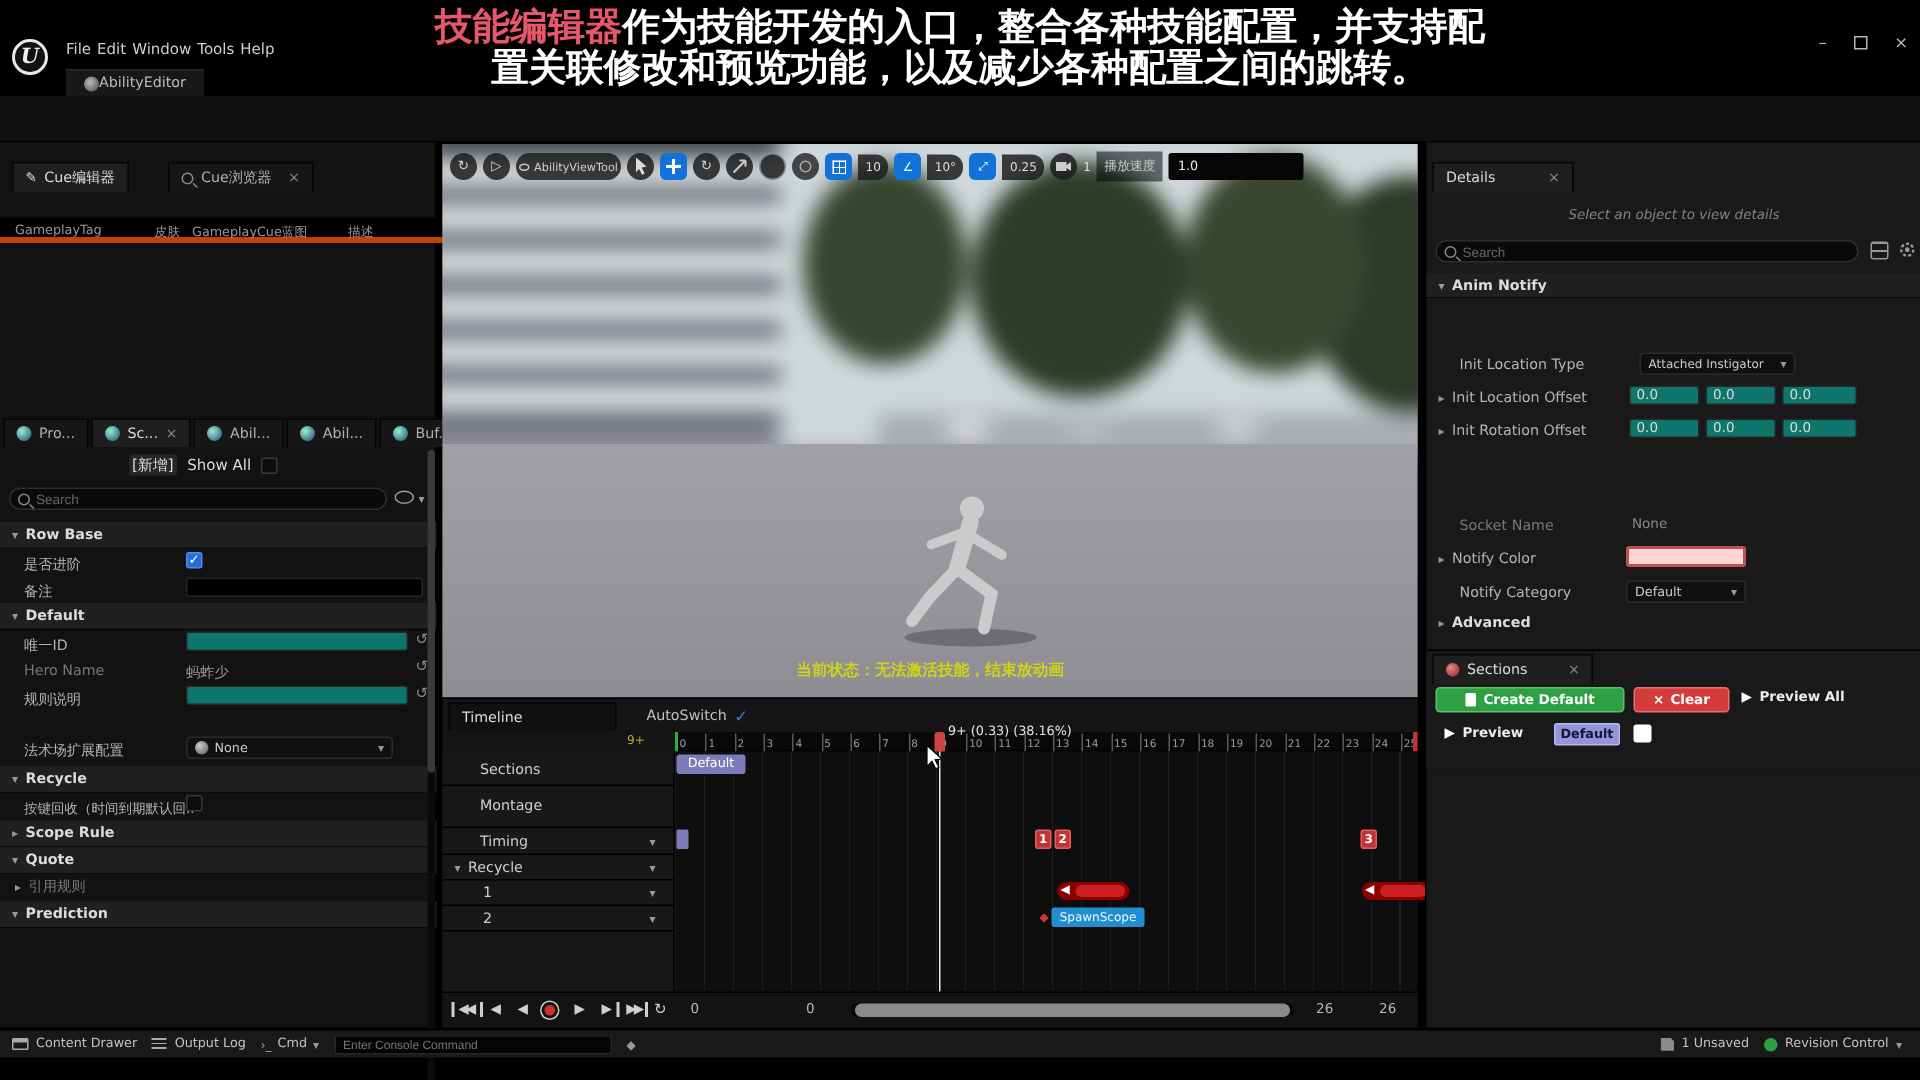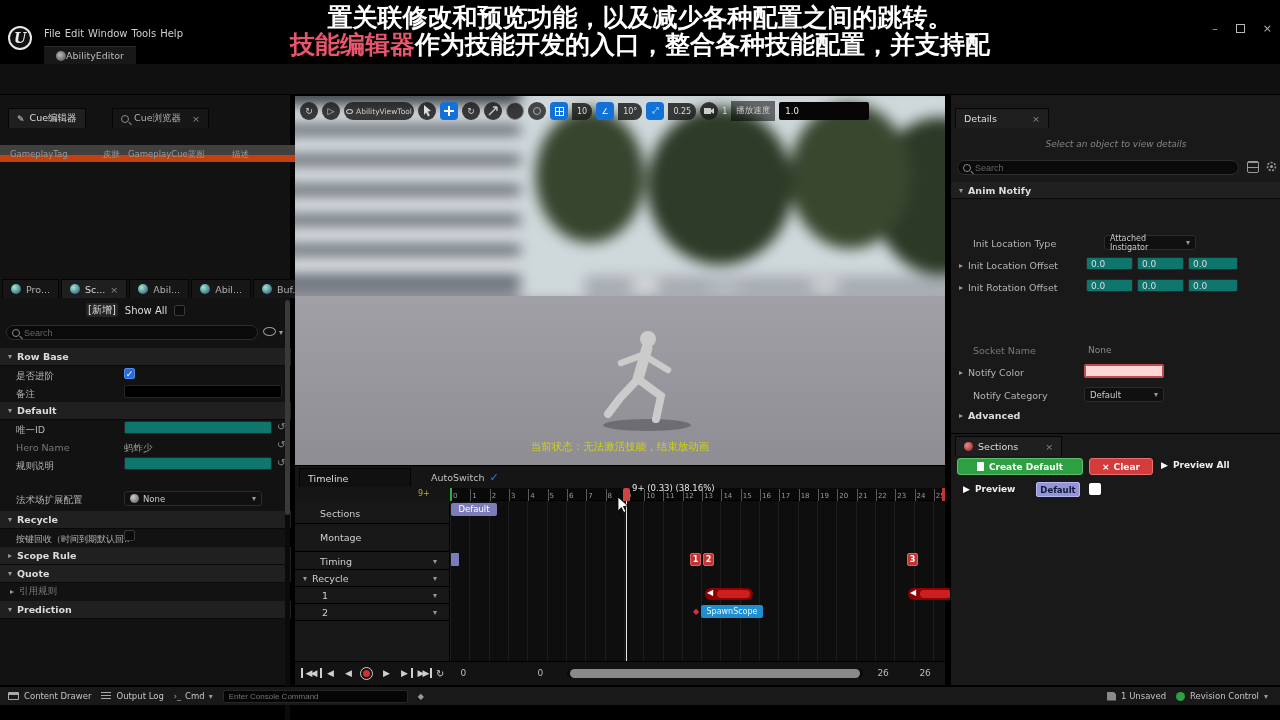--- a/index.html
+++ b/index.html
@@ -57,22 +57,22 @@
     <span style="font-size:9.5px;color:#bbb">AbilityEditor</span>
   </div>
   <div class="abs flex" style="right:8px;top:22px;gap:18px;color:#b8b8b8;font-size:11px">
     <span>–</span>
     <span style="width:9px;height:9px;border:1px solid #b8b8b8;display:inline-block"></span>
     <span>×</span>
   </div>
 </div>
 
 <div class="abs" style="left:232px;top:4px;width:816px;text-align:center;z-index:50">
+  <div class="subline"><span style="color:#e8566c">技能编辑器</span><span>作为技能开发的入口，整合各种技能配置，并支持配</span></div>
   <div class="subline">置关联修改和预览功能，以及减少各种配置之间的跳转。</div>
-  <div class="subline"><span style="color:#e8566c">技能编辑器</span><span>作为技能开发的入口，整合各种技能配置，并支持配</span></div>
 </div>
 
 <div class="abs" style="left:0;top:64px;width:1280px;height:31px;background:#101010;border-bottom:1px solid #000">
   <svg class="abs" style="left:12px;top:70px" width="15" height="15" viewBox="0 0 15 15">
       <path d="M1 1h10l3 3v10H1z" fill="none" stroke="#a8a8a8" stroke-width="1.4"></path>
       <rect x="4" y="8" width="7" height="5" fill="#a8a8a8"></rect>
     </svg>
   <svg class="abs" style="left:38px;top:70px" width="16" height="15" viewBox="0 0 16 15">
       <path d="M1 4h5l2 2h7v8H1z" fill="#a8a8a8"></path>
       <rect x="2" y="1" width="7" height="3" fill="#777"></rect>
@@ -118,21 +118,21 @@
 <div class="abs" style="left:0;top:95px;width:291px;height:590px;background:#121212;border-right:1px solid #000">
   <div class="abs tab on" style="left:8px;top:13px">
     <span style="font-size:9px">✎</span>
     <span>Cue编辑器</span>
   </div>
   <div class="abs tab" style="left:112px;top:13px">
     <span class="mag"></span>
     <span>Cue浏览器</span>
     <span style="color:#888;margin-left:6px">×</span>
   </div>
-  <div class="abs" style="left:0;top:50px;width:316px;height:17px;background:#404040;border-bottom:7px solid #c2410c;font-size:8.5px;color:#989898">
+  <div class="abs" style="left:0;top:50px;width:316px;height:17px;background:#000000;border-bottom:4px solid #c2410c;font-size:8.5px;color:#989898">
     <span class="abs" style="left:10px;top:4px">GameplayTag</span>
     <span class="abs" style="left:103px;top:4px">皮肤</span>
     <span class="abs" style="left:128px;top:4px">GameplayCue蓝图</span>
     <span class="abs" style="left:232px;top:4px">描述</span>
   </div>
 
   <div class="abs flex" style="left:2px;top:184px;gap:2px">
     <div class="tab" style="height:19px">
         <span class="icn-circle"></span>
         <span>Pro...</span>
@@ -244,21 +244,21 @@
     <ellipse cx="52" cy="99" rx="44" ry="6" fill="rgba(40,40,45,0.35)"></ellipse>
     <g stroke="#cbcbcb" fill="none" stroke-linecap="round">
       <path d="M52 22 L43 53" stroke-width="11"></path>
       <path d="M50 30 L73 44" stroke-width="6.5"></path>
       <path d="M50 28 L26 37" stroke-width="6.5"></path>
       <path d="M43 53 L66 70 L61 93" stroke-width="8"></path>
       <path d="M43 53 L25 72 L13 88" stroke-width="8"></path>
     </g>
     <circle cx="53" cy="13" r="8" fill="#cbcbcb"></circle>
   </svg>
-  <div class="abs" style="left:0;top:344px;width:650px;text-align:center;font-size:10.5px;font-weight:normal;color:#d2d216">当前状态：无法激活技能，结束放动画</div>
+  <div class="abs" style="left:0;top:344px;width:650px;text-align:center;font-size:10.5px;font-weight:bold;color:#d2d216">当前状态：无法激活技能，结束放动画</div>
 
   <div class="abs flex" style="left:5px;top:5px;gap:4px">
     <span class="vbtn">↻</span>
     <span class="vbtn">▷</span>
     <span class="vbtn" style="width:70px;border-radius:9px;gap:3px;font-size:7.5px">
         <span style="width:7px;height:5px;border:1px solid #ccc;border-radius:50%"></span>
         <span>AbilityViewTool</span>
       </span>
     <svg class="vbtn" width="18" height="18" viewBox="0 0 18 18" style="background:#1d1d1dd9;border-radius:50%">
         <path d="M6 3l7 6-3.2.6 2 4-1.8.9-2-4L6 13z" fill="#ddd"></path>
@@ -415,21 +415,21 @@
   <svg class="abs" style="left:314px;top:65px" width="13" height="13" viewBox="0 0 13 13">
       <circle cx="6.5" cy="6.5" r="4" fill="none" stroke="#999" stroke-width="1.6" stroke-dasharray="2 1.5"></circle>
       <circle cx="6.5" cy="6.5" r="1.6" fill="#999"></circle>
     </svg>
   <div class="abs hdr" style="left:0;top:87px;width:330px;height:17px">
       <span class="caret">▾</span>
       <span>Anim Notify</span>
     </div>
 
   <span class="abs lbl" style="left:22px;top:143px">Init Location Type</span>
-  <div class="abs dd" style="left:153px;top:140px;width:92px">
+  <div class="abs dd" style="left:142px;top:140px;width:104px">
     <span style="font-size:8px">Attached Instigator</span>
     <span class="caret">▾</span>
   </div>
   <div class="abs flex" style="left:8px;top:165px;gap:5px">
       <span class="caret">▸</span>
       <span class="lbl">Init Location Offset</span>
     </div>
   <div class="abs inp" style="left:135px;top:162px;width:47px">0.0</div>
   <div class="abs inp" style="left:186px;top:162px;width:47px">0.0</div>
   <div class="abs inp" style="left:237px;top:162px;width:50px">0.0</div>

